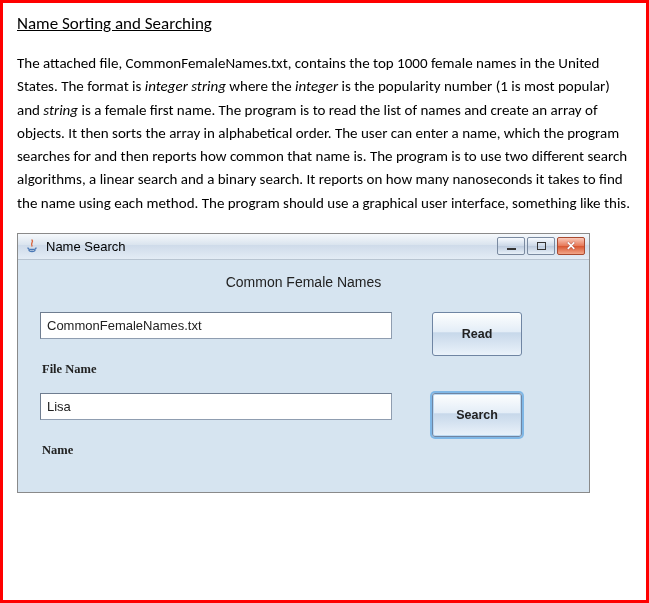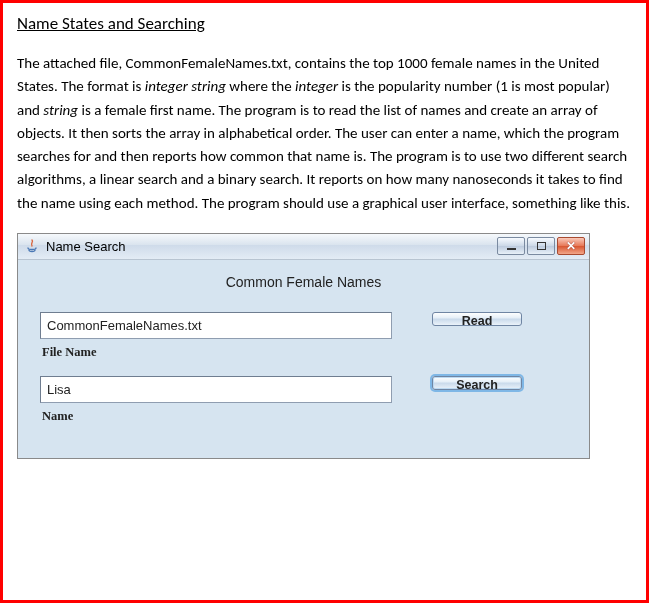--- a/index.html
+++ b/index.html
@@ -102,21 +102,21 @@
     border-top-color: #6f7d90;
     border-left-color: #6f7d90;
     padding: 0 6px;
     font-family: Tahoma, Arial, sans-serif;
     font-size: 13px;
     color: #222;
     outline: none;
   }
   .win-button {
     width: 90px;
-    height: 14px;
+    height: 44px;
     border: 1px solid #6f85a3;
     border-radius: 3px;
     background: linear-gradient(#fdfefe, #e3edf7 45%, #c7d8ea 47%, #eaf2fa);
     font-family: Tahoma, Arial, sans-serif;
     font-size: 12.5px;
     font-weight: bold;
     color: #222;
     cursor: pointer;
   }
   .win-button.focused {
@@ -136,21 +136,21 @@
     color: #222;
     line-height: 1.35;
     margin-top: 22px;
   }
 </style>
 </head>
 <body>
 
 <div class="page">
 
-  <h1 class="heading">Name States and Searching</h1>
+  <h1 class="heading">Name Sorting and Searching</h1>
 
   <p class="desc">
     <span>The attached file, CommonFemaleNames.txt, contains the top 1000 female names in the United States. The format is </span><span class="it">integer string</span><span> where the </span><span class="it">integer</span><span> is the popularity number (1 is most popular) and </span><span class="it">string</span><span> is a female first name. The program is to read the list of names and create an array of objects. It then sorts the array in alphabetical order. The user can enter a name, which the program searches for and then reports how common that name is. The program is to use two different search algorithms, a linear search and a binary search. It reports on how many nanoseconds it takes to find the name using each method. The program should use a graphical user interface, something like this.</span>
   </p>
 
   <div class="app-window">
     <div class="titlebar">
       <span class="java-icon">
         <svg viewBox="0 0 16 16" width="16" height="16">
           <path d="M5 12 C5 14 11 14 11 12" stroke="#4a78b5" stroke-width="1.3" fill="none" stroke-linecap="round"></path>

